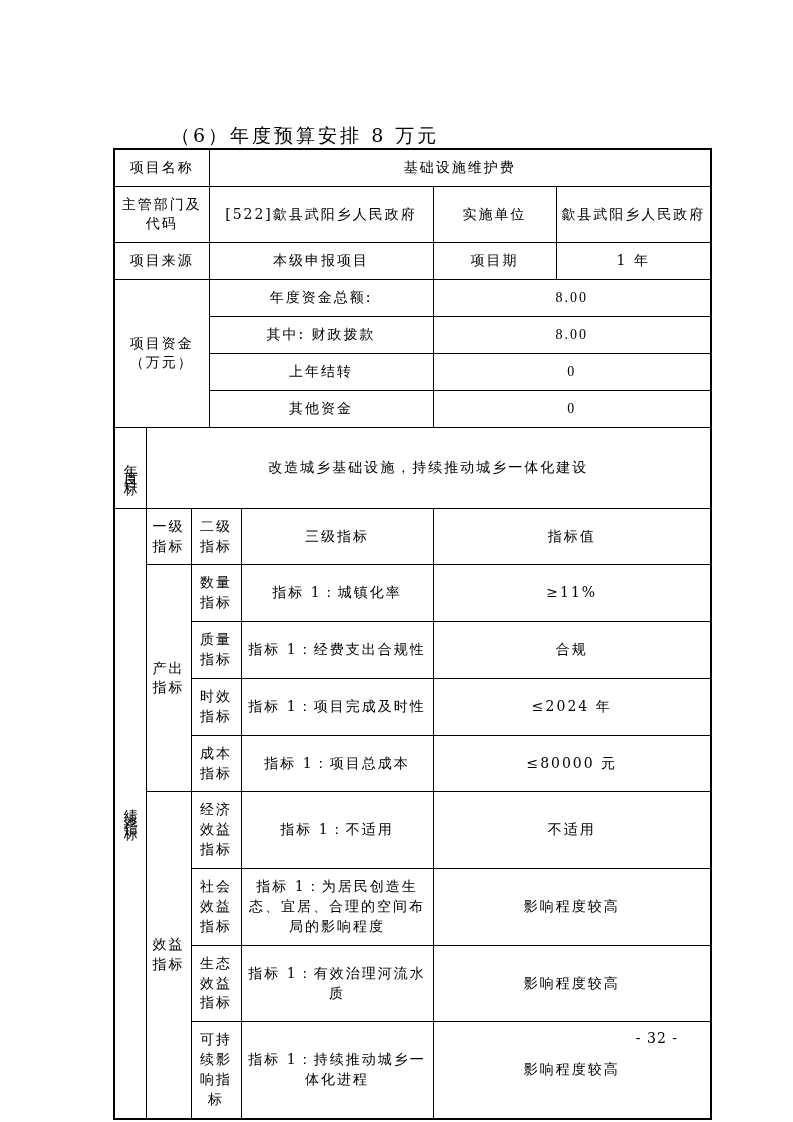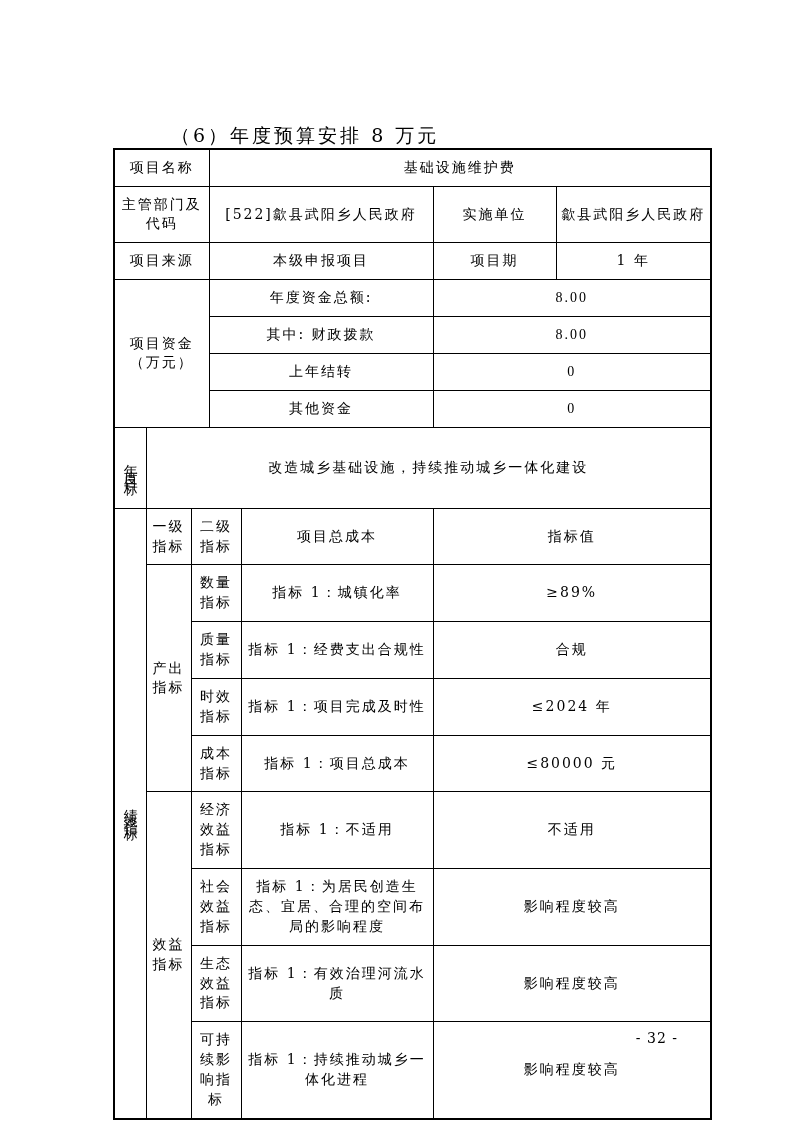--- a/index.html
+++ b/index.html
@@ -125,29 +125,29 @@
 
       <tr style="height:81px">
         <td class="vlabel"><span>年度目标</span></td>
         <td colspan="6">改造城乡基础设施，持续推动城乡一体化建设</td>
       </tr>
 
       <tr style="height:45px">
         <td rowspan="9" class="vlabel"><span>绩效指标</span></td>
         <td>一级指标</td>
         <td colspan="2">二级指标</td>
-        <td>项目总成本</td>
+        <td>三级指标</td>
         <td colspan="2">指标值</td>
       </tr>
 
       <tr style="height:45px">
         <td rowspan="4">产出指标</td>
         <td colspan="2">数量指标</td>
         <td>指标 1：城镇化率</td>
-        <td colspan="2">≥89%</td>
+        <td colspan="2">≥11%</td>
       </tr>
       <tr style="height:45px">
         <td colspan="2">质量指标</td>
         <td>指标 1：经费支出合规性</td>
         <td colspan="2">合规</td>
       </tr>
       <tr style="height:45px">
         <td colspan="2">时效指标</td>
         <td>指标 1：项目完成及时性</td>
         <td colspan="2">≤2024 年</td>

